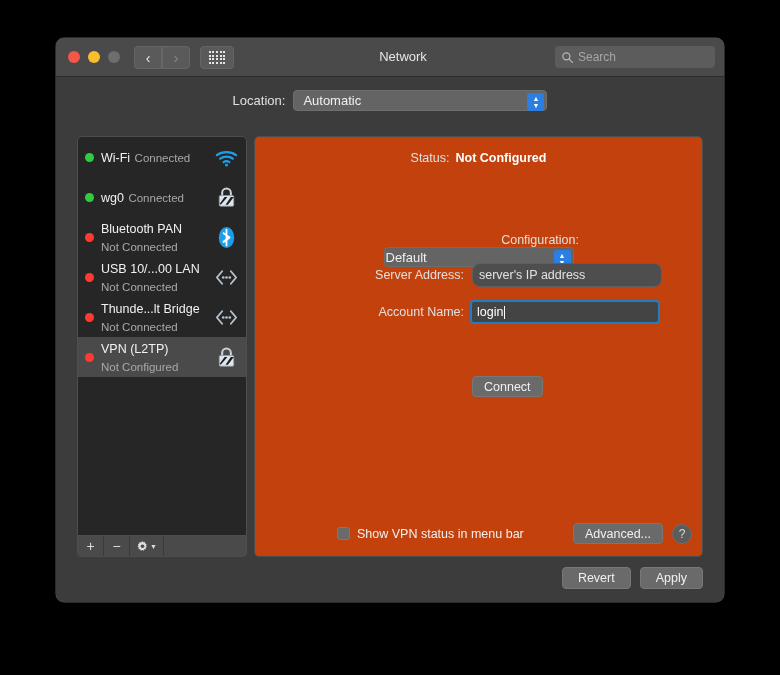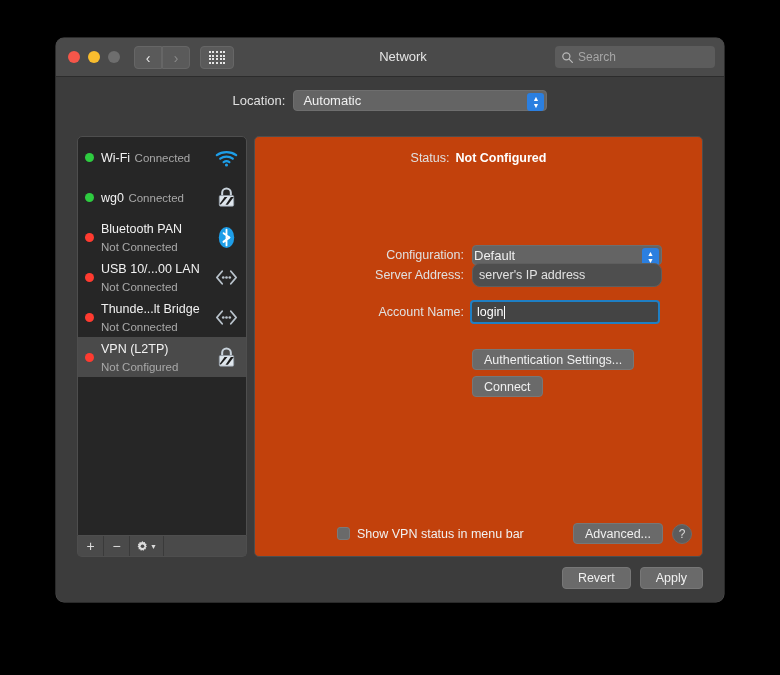--- a/index.html
+++ b/index.html
@@ -398,21 +398,21 @@
     <div class="tb-fill"></div>
   </div>
 
   <div id="detail">
 
     <div id="status-row">
       <span class="lbl">Status:</span>
       <span class="val-bold">Not Configured</span>
     </div>
 
-    <div class="frow" style="top:108px;">
+    <div class="frow" style="top:96px;flex-direction:column;">
       <span class="flabel">Configuration:</span>
       <div class="popup cfg">
         <span>Default</span>
         <span class="stepper">
           <span>▲</span>
             <span>▼</span>
         </span>
       </div>
     </div>
 
@@ -422,21 +422,20 @@
     </div>
 
     <div class="frow" style="top:165px;">
       <span class="flabel">Account Name:</span>
       <div class="field focused">
         <span>login</span>
           <span class="caret"></span>
       </div>
     </div>
 
-    <button id="auth-btn" class="btn">Authentication Settings...</button>
     <button id="connect-btn" class="btn">Connect</button>
 
     <div id="bottom-row">
       <span id="chk-wrap">
         <span class="checkbox"></span>
         <span id="chk-label">Show VPN status in menu bar</span>
       </span>
       <button id="adv-btn" class="btn">Advanced...</button>
       <span class="help">?</span>
     </div>

